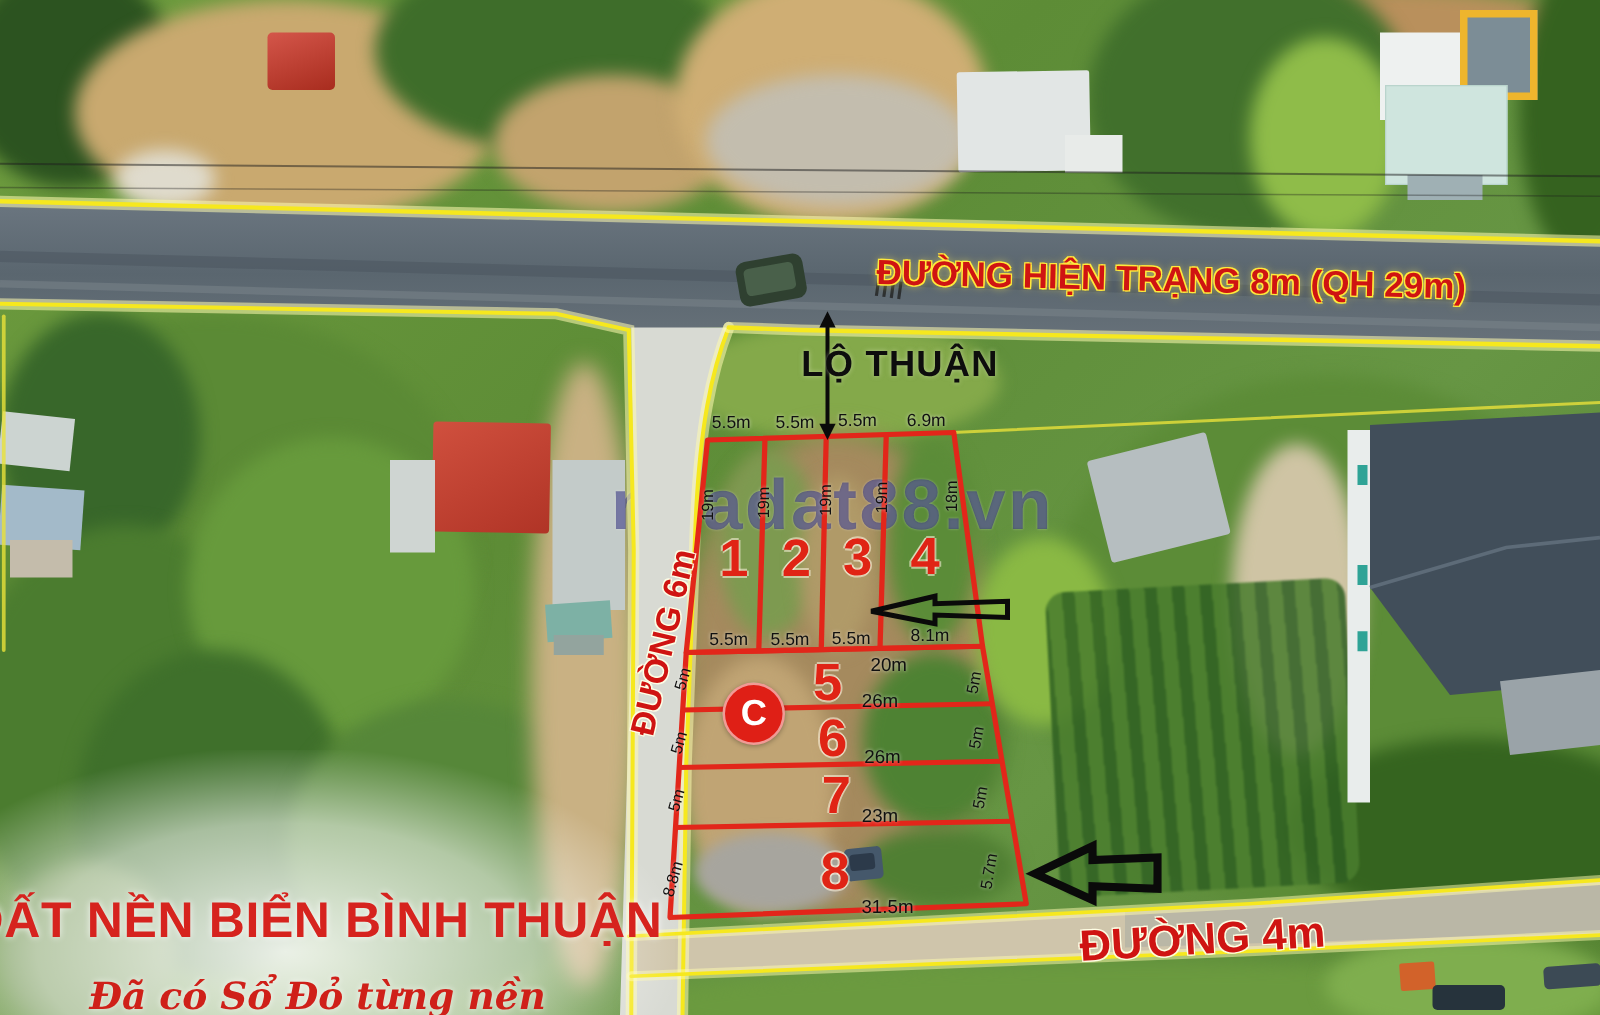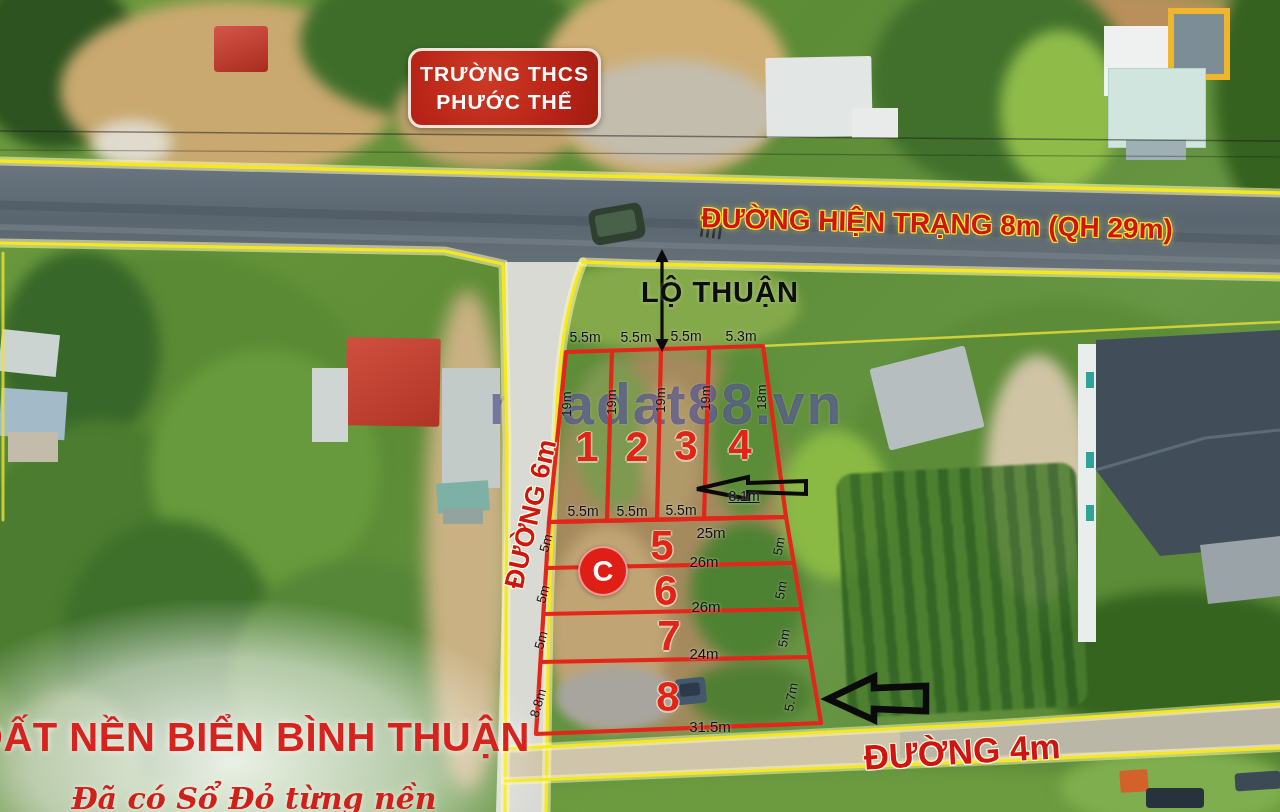--- a/index.html
+++ b/index.html
@@ -198,58 +198,54 @@
     </div>
     <div class="hz" style="left:1120px;top:770px;width:28px;height:22px;background:#d2622a;transform:rotate(-4deg);border-radius:2px;"></div>
     <div class="hz" style="left:1146px;top:788px;width:58px;height:20px;background:#26333c;border-radius:4px;"></div>
     <div class="hz" style="left:1235px;top:772px;width:46px;height:18px;background:#3c4a55;border-radius:4px;transform:rotate(-4deg);"></div>
   </div>
 
   <div class="fade"></div>
 
   <div class="layer">
 
-    <div class="sign">
-      <span>TRƯỜNG THCS</span>
-      <span>PHƯỚC THỂ</span>
-    </div>
 
     <span class="lbl redlabel" style="left:937px;top:224px;font-size:28px;transform:translate(-50%,-50%) rotate(1.4deg);">ĐƯỜNG HIỆN TRẠNG 8m (QH 29m)</span>
 
     <span class="lbl blacklabel" style="left:720px;top:292px;">LỘ THUẬN</span>
 
     <span class="lbl redlabel2" style="left:531px;top:514px;font-size:27px;transform:translate(-50%,-50%) rotate(-77deg);">ĐƯỜNG 6m</span>
 
     <span class="lbl redlabel2" style="left:962px;top:752px;font-size:35px;transform:translate(-50%,-50%) rotate(-3.4deg);">ĐƯỜNG 4m</span>
 
     <span class="lbl dim" style="left:585px;top:337px;">5.5m</span>
     <span class="lbl dim" style="left:636px;top:337px;">5.5m</span>
     <span class="lbl dim" style="left:686px;top:336px;">5.5m</span>
-    <span class="lbl dim" style="left:741px;top:336px;">5.3m</span>
+    <span class="lbl dim" style="left:741px;top:336px;">6.9m</span>
 
     <span class="lbl dimv" style="left:566px;top:404px;transform:translate(-50%,-50%) rotate(-90deg);">19m</span>
     <span class="lbl dimv" style="left:611px;top:402px;transform:translate(-50%,-50%) rotate(-90deg);">19m</span>
     <span class="lbl dimv" style="left:660px;top:400px;transform:translate(-50%,-50%) rotate(-90deg);">19m</span>
     <span class="lbl dimv" style="left:705px;top:398px;transform:translate(-50%,-50%) rotate(-90deg);">19m</span>
     <span class="lbl dimv" style="left:761px;top:397px;transform:translate(-50%,-50%) rotate(-90deg);">18m</span>
 
     <span class="lbl plotnum" style="left:587px;top:447px;">1</span>
     <span class="lbl plotnum" style="left:637px;top:447px;">2</span>
     <span class="lbl plotnum" style="left:686px;top:446px;">3</span>
     <span class="lbl plotnum" style="left:740px;top:445px;">4</span>
 
     <span class="lbl dim" style="left:583px;top:511px;">5.5m</span>
     <span class="lbl dim" style="left:632px;top:511px;">5.5m</span>
     <span class="lbl dim" style="left:681px;top:510px;">5.5m</span>
-    <span class="lbl dim" style="left:744px;top:496px;text-decoration:underline;">8.1m</span>
-
-    <span class="lbl dim" style="left:711px;top:532px;font-size:15px;">25m</span>
+    <span class="lbl dim" style="left:744px;top:508px;">8.1m</span>
+
+    <span class="lbl dim" style="left:711px;top:532px;font-size:15px;">20m</span>
     <span class="lbl dim" style="left:704px;top:561px;font-size:15px;">26m</span>
     <span class="lbl dim" style="left:706px;top:606px;font-size:15px;">26m</span>
-    <span class="lbl dim" style="left:704px;top:653px;font-size:15px;">24m</span>
+    <span class="lbl dim" style="left:704px;top:653px;font-size:15px;">23m</span>
     <span class="lbl dim" style="left:710px;top:726px;font-size:15px;">31.5m</span>
 
     <span class="lbl plotnum" style="left:662px;top:546px;">5</span>
     <span class="lbl plotnum" style="left:666px;top:591px;">6</span>
     <span class="lbl plotnum" style="left:669px;top:636px;">7</span>
     <span class="lbl plotnum" style="left:668px;top:697px;">8</span>
 
     <span class="lbl dimv" style="left:779px;top:546px;transform:translate(-50%,-50%) rotate(-80deg);">5m</span>
     <span class="lbl dimv" style="left:781px;top:590px;transform:translate(-50%,-50%) rotate(-80deg);">5m</span>
     <span class="lbl dimv" style="left:784px;top:638px;transform:translate(-50%,-50%) rotate(-80deg);">5m</span>

